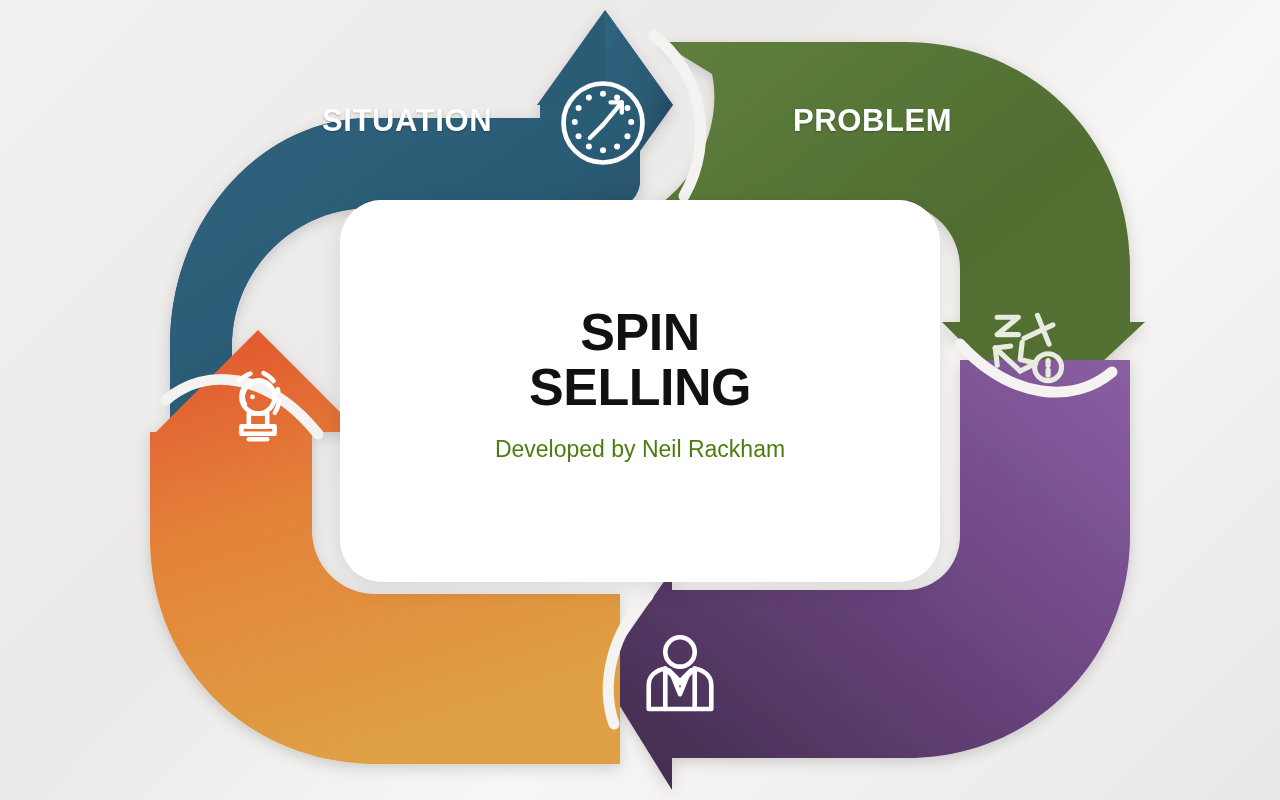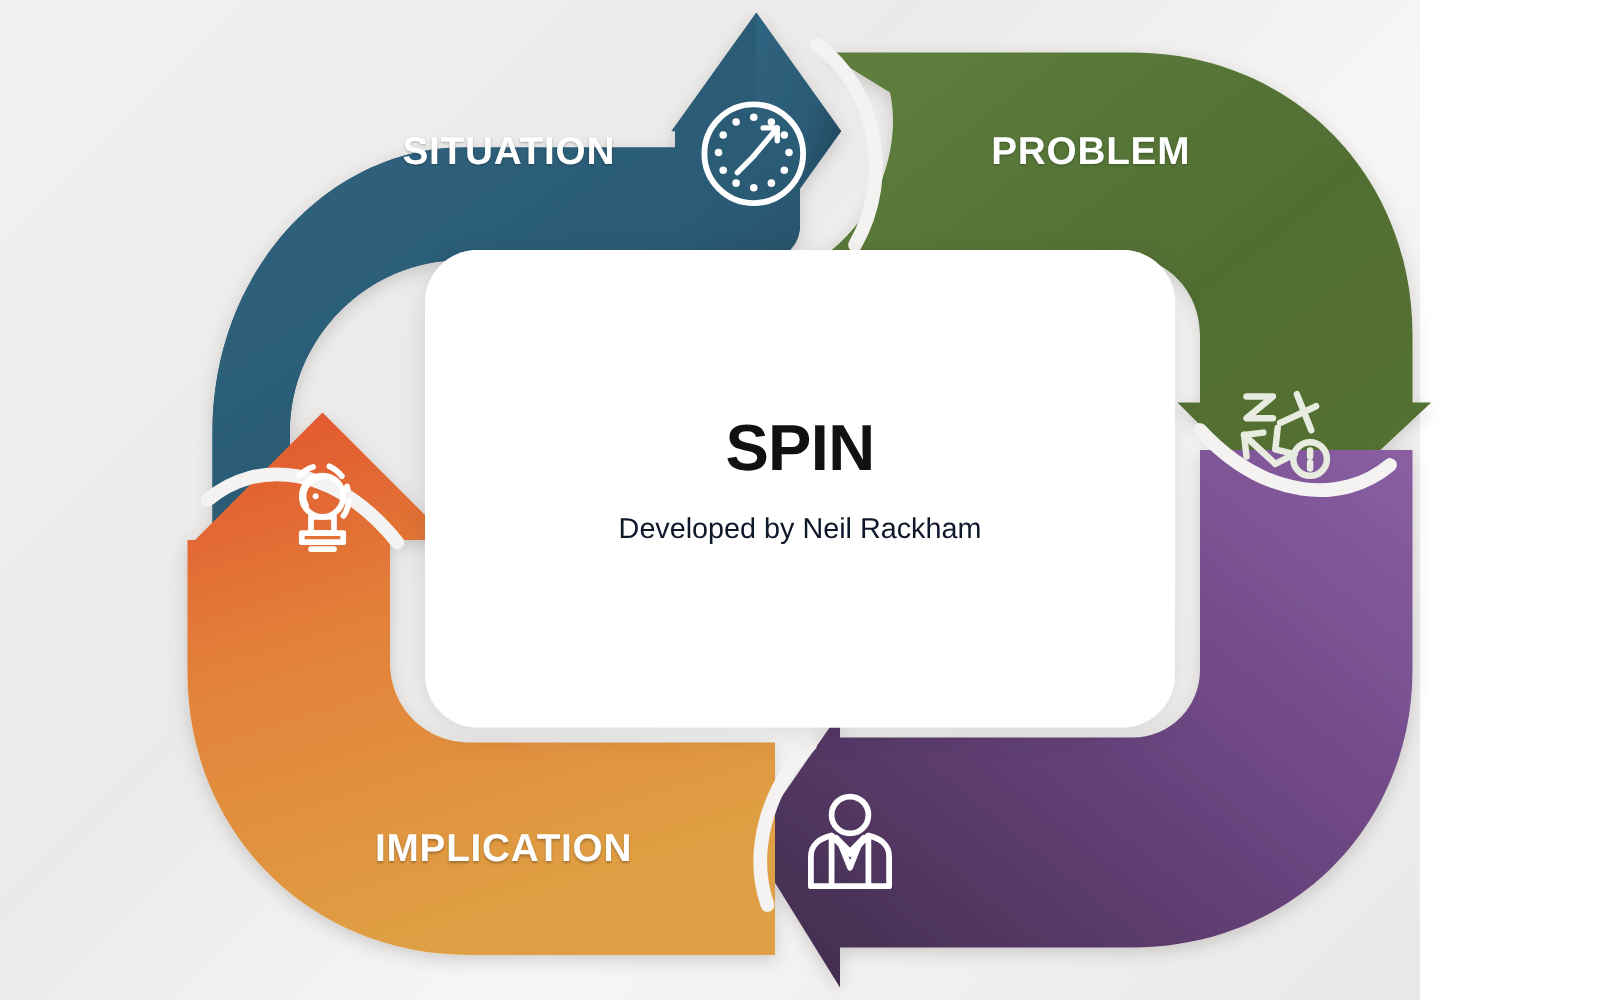--- a/index.html
+++ b/index.html
@@ -6,21 +6,21 @@
   html, body {
     margin: 0;
     padding: 0;
     width: 1280px;
     height: 800px;
     overflow: hidden;
     font-family: "Liberation Sans", sans-serif;
   }
   #stage {
     position: relative;
-    width: 1136px;
+    width: 1280px;
     height: 800px;
     background: linear-gradient(135deg, #f2f1ef 0%, #ebeae8 38%, #f7f6f5 62%, #e9e8e6 100%);
   }
   #diagram {
     position: absolute;
     inset: 0;
     width: 1280px;
     height: 800px;
   }
   .quad-label {
@@ -60,21 +60,21 @@
     font-size: 52px;
     line-height: 1.04;
     text-align: center;
     letter-spacing: -0.5px;
     font-family: "Liberation Sans", sans-serif;
     margin: 0;
   }
   #center-title .tline { display: block; }
   #center-subtitle {
     margin-top: 22px;
-    color: #0f172a;
+    color: #4d7c0f;
     font-size: 23px;
     font-weight: normal;
     text-align: center;
     font-family: "Liberation Sans", sans-serif;
   }
   .icon-layer { position: absolute; }
   #icon-clock      { left: 556px; top: 76px;  width: 94px; height: 94px; }
   #icon-puzzle     { left: 978px; top: 300px; width: 96px; height: 96px; }
   #icon-person     { left: 634px; top: 628px; width: 92px; height: 92px; }
   #icon-lightbulb  { left: 212px; top: 362px; width: 92px; height: 92px; }
@@ -267,22 +267,22 @@
         <circle cx="44" cy="38" r="2.6" fill="#ffffff" stroke="none"></circle>
         <path d="M 40 56 H 60 V 70 H 40 Z"></path>
         <path d="M 32 70 H 68 V 78 H 32 Z"></path>
         <path d="M 40 84 H 60"></path>
       </g>
     </svg>
   </div>
 
   <div class="quad-label" id="label-situation">SITUATION</div>
   <div class="quad-label" id="label-problem">PROBLEM</div>
-  <div class="quad-label" id="label-implication">IMPLICATION</div>
 
   <div id="center-card">
     <h1 id="center-title">
       <span class="tline">SPIN</span>
+      <span class="tline">SELLING</span>
     </h1>
     <div id="center-subtitle">Developed by Neil Rackham</div>
   </div>
 
 </div>
 
 </body></html>

